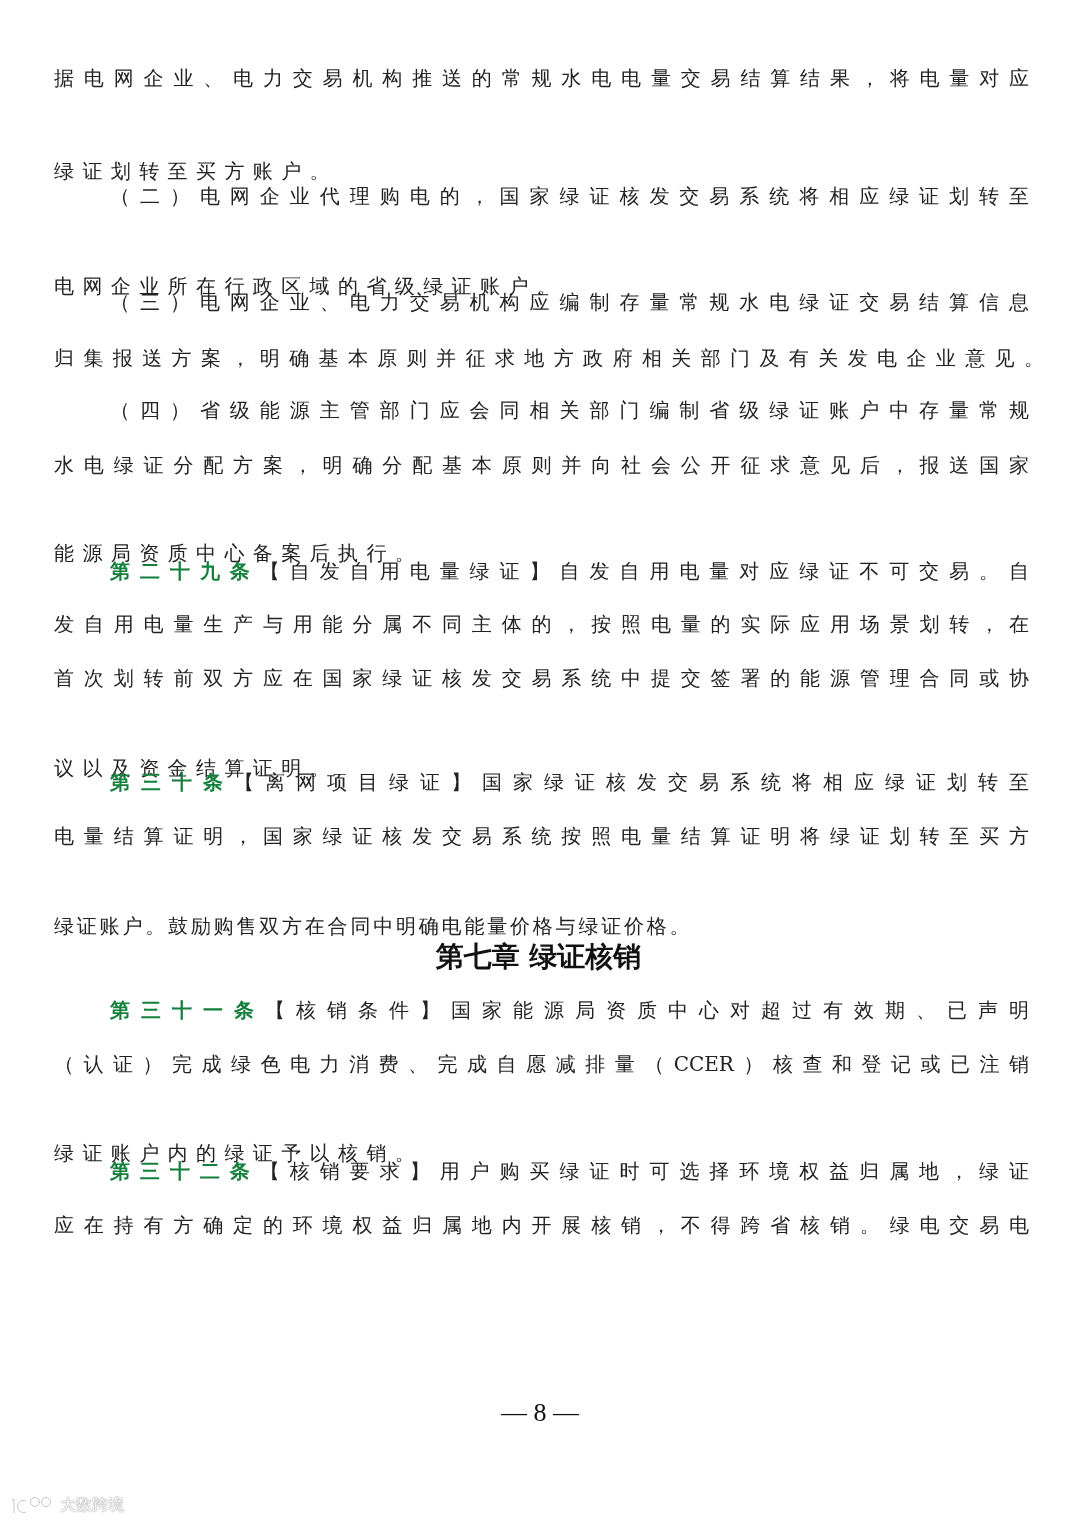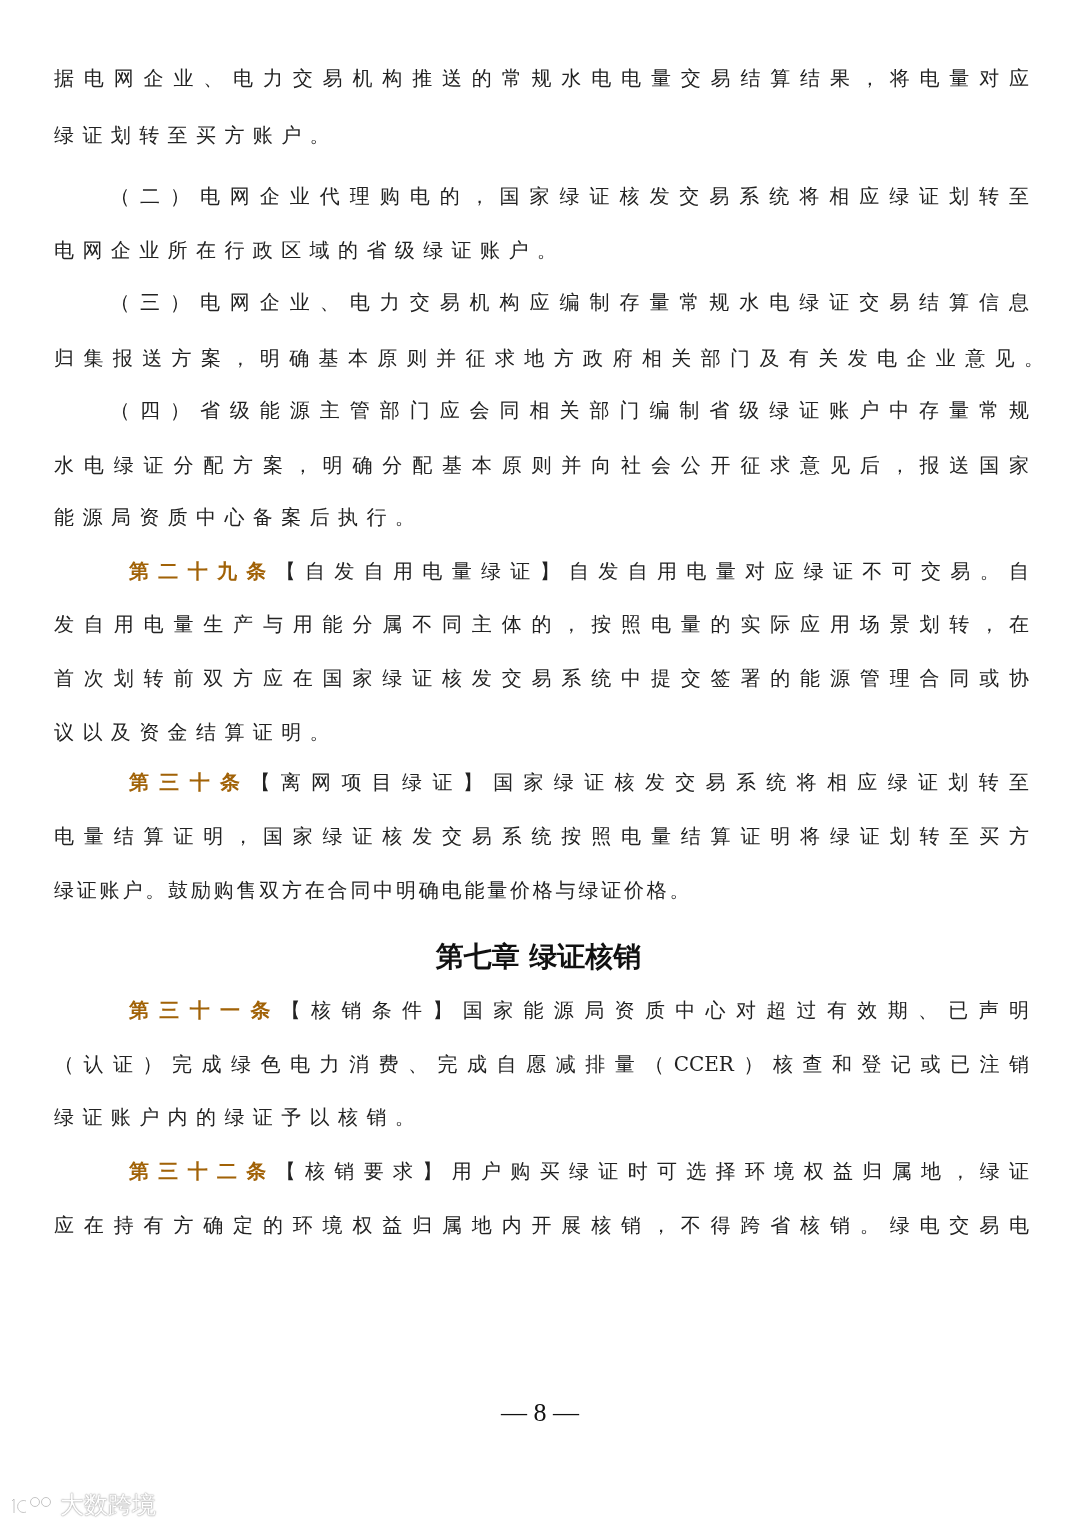--- a/index.html
+++ b/index.html
@@ -28,30 +28,30 @@
       font-size: 20px;
       line-height: 40px;
       white-space: nowrap;
       text-align: justify;
       text-align-last: justify;
       letter-spacing: 0;
     }
     .line.last {
       text-align-last: left;
       letter-spacing: 0.42em;
+      margin-top: 36px;
     }
     .line.indent {
       left: 110px;
       width: 919px;
     }
     .bold {
       font-family: "DejaVu Sans", "Liberation Sans", sans-serif;
       font-weight: bold;
-      color: #a16207;
-      margin-left: 19px;
+      color: #15803d;
     }
     .heading {
       position: absolute;
       left: 0;
       width: 1077px;
       text-align: center;
       font-family: "DejaVu Sans", "Liberation Sans", sans-serif;
       font-weight: bold;
       font-size: 28px;
       line-height: 40px;
@@ -70,21 +70,21 @@
     .watermark {
       position: absolute;
       left: 10px;
       top: 1490px;
       height: 30px;
       display: flex;
       align-items: center;
       gap: 4px;
       color: #ffffff;
       font-family: "DejaVu Sans", "Liberation Sans", sans-serif;
-      font-size: 24px;
+      font-size: 16px;
       text-shadow: 0 0 2px #9a9a9a, 0 0 1px #777;
       opacity: 0.9;
     }
     .wm-logo {
       width: 46px;
       height: 24px;
     }
   </style>
 </head>
 <body>

